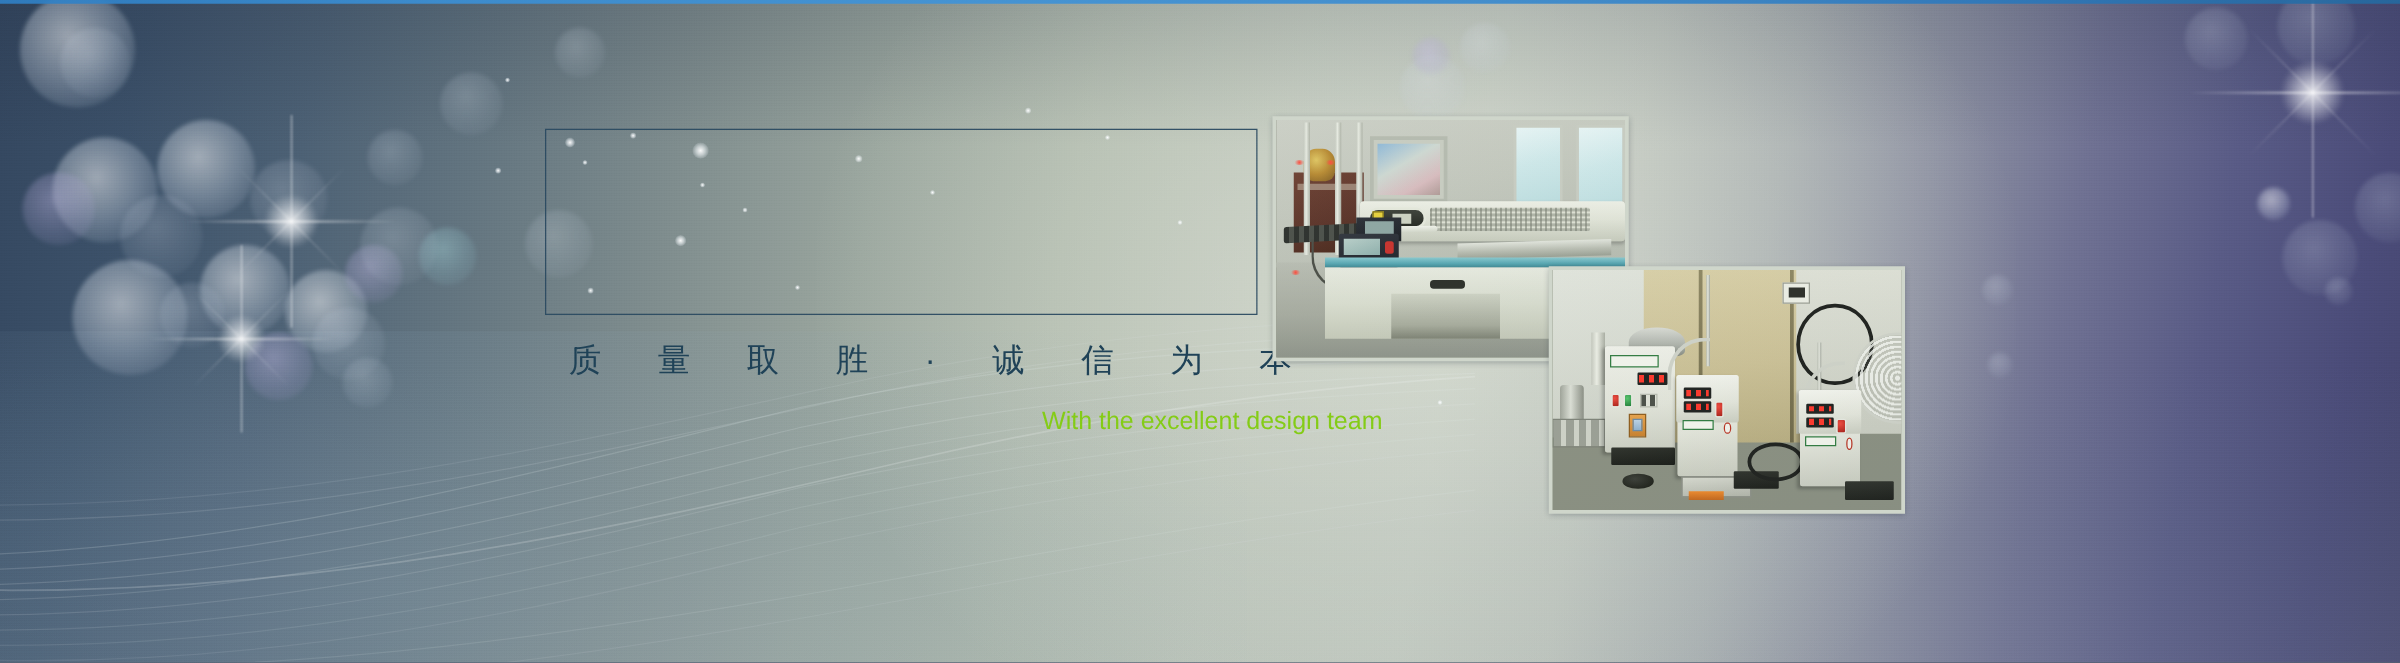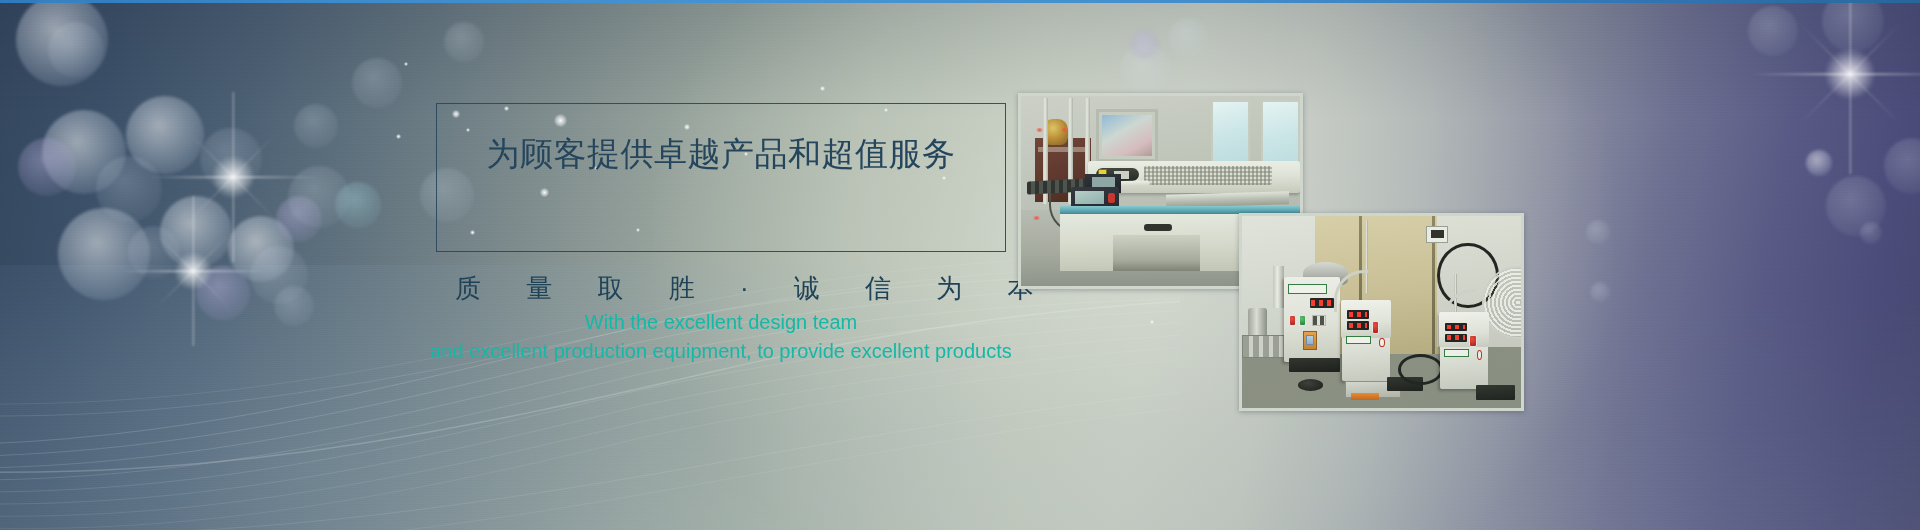--- a/index.html
+++ b/index.html
@@ -245,27 +245,27 @@
     font-size: 26px;
     font-weight: 400;
     letter-spacing: 19px;
     text-indent: 19px;
     color: #1f4257;
     white-space: nowrap;
   }
 
   .body-copy {
     position: absolute;
-    left: 336px; top: 308px;
+    left: 336px; top: 323px;
     width: 770px;
-    text-align: center;
+    text-align: right;
     font-family: "Liberation Sans", "DejaVu Sans", sans-serif;
     font-size: 20px;
     line-height: 29px;
-    color: #14b8a6;
+    color: #84cc16;
   }
   .body-copy .ln { display: block; white-space: nowrap; }
 
   
   .photo {
     position: absolute;
     background: #cfd6cb;
     padding: 3px;
     box-shadow: 0 1px 5px rgba(20,30,45,.30);
     overflow: hidden;
@@ -671,28 +671,26 @@
       <g fill="none" stroke="#f2f7f6" stroke-width="1.4" opacity=".34">
         <path d="M-20,242 C 250,246 480,196 720,140 C 910,96 1060,78 1200,70"></path>
       </g>
     </svg>
   </div>
 
   <div class="text-col">
 
     <div class="headline-box"></div>
 
-    <div class="headline-cn">为顾客提供卓越产品和超值服务</div>
 
 
     <div class="slogan-cn">质 量 取 胜 · 诚 信 为 本</div>
 
     <div class="body-copy">
       <span class="ln">With the excellent design team</span>
-      <span class="ln">and excellent production equipment, to provide excellent products</span>
     </div>
   </div>
 
   <div class="photo" id="photo-line">
     <div class="inner">
       <div class="scene1">
         <div class="s1-wall"></div>
         <div class="s1-floor"></div>
         <div class="s1-win w1"></div>
         <div class="s1-win w2"></div>

